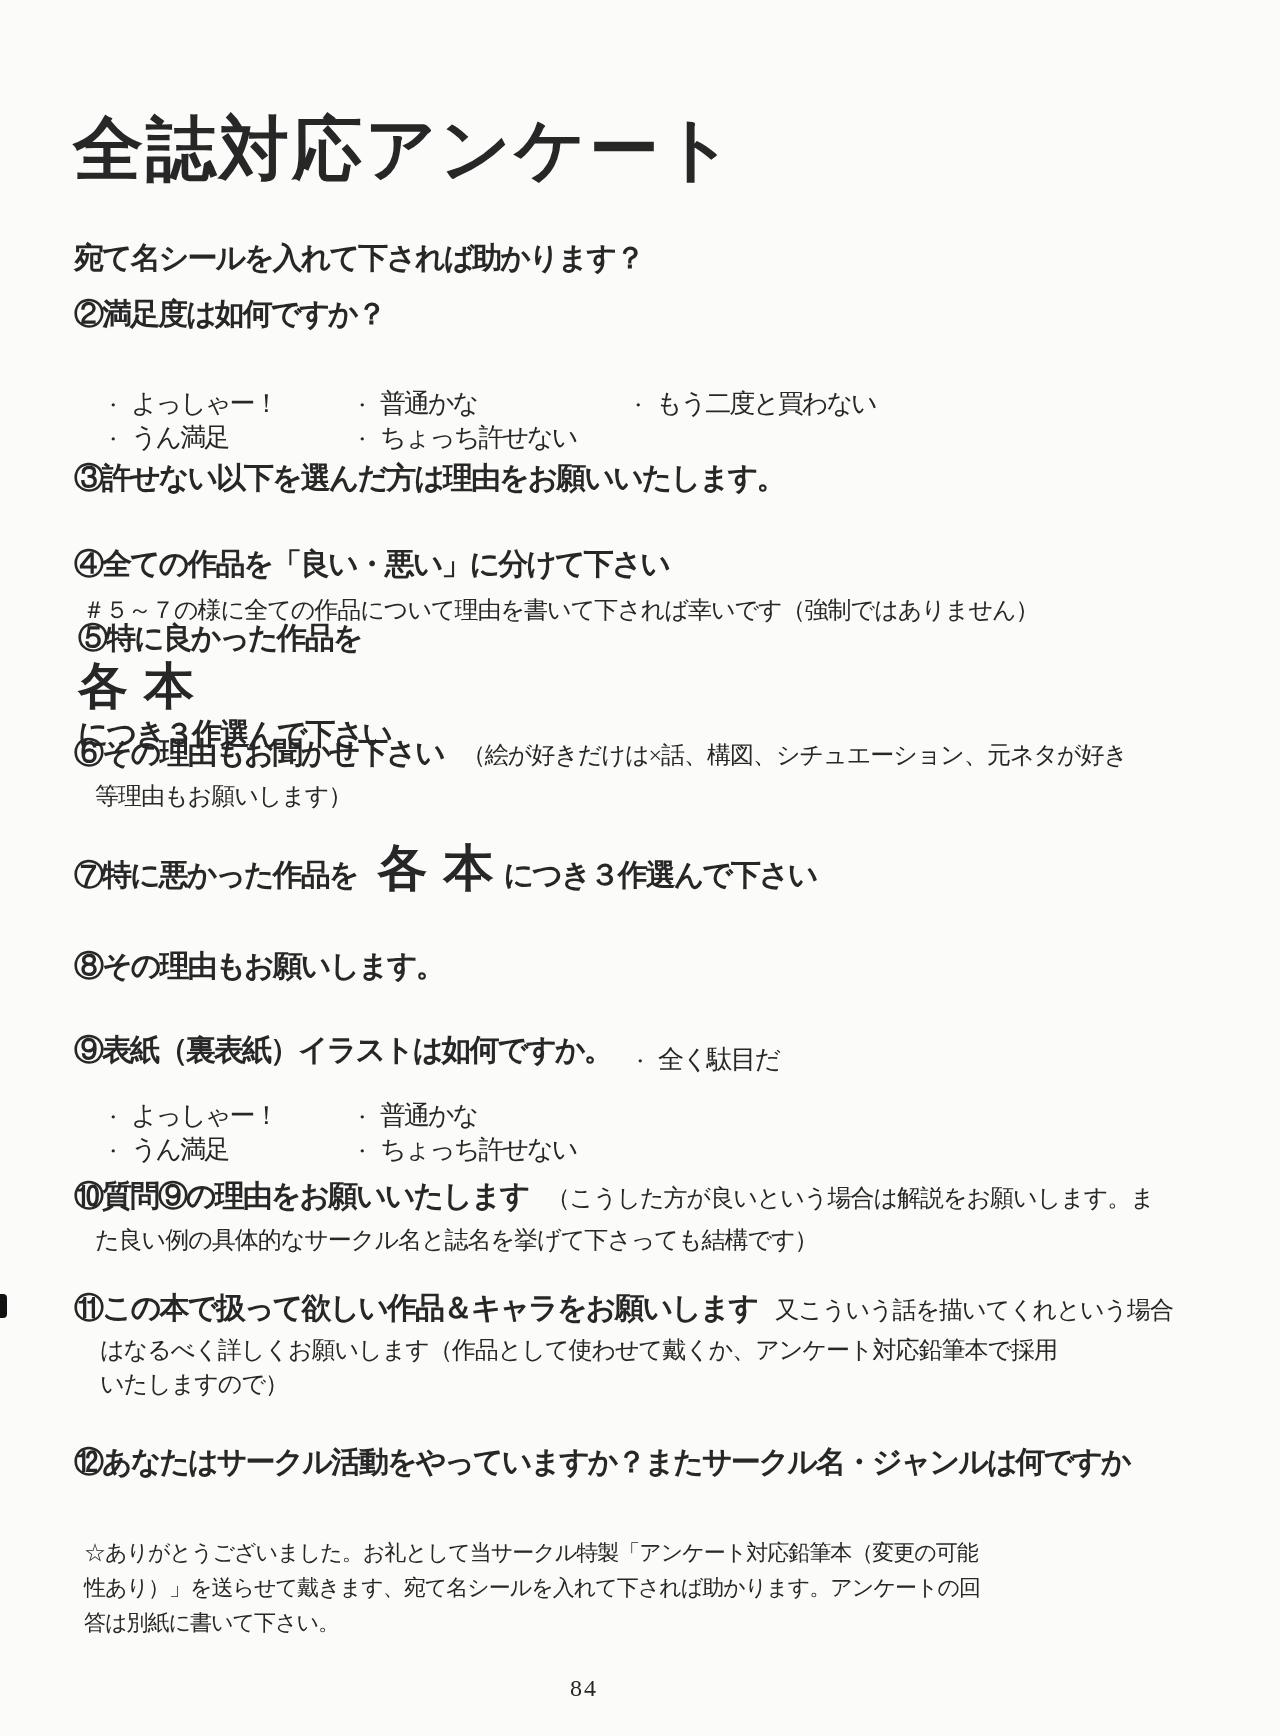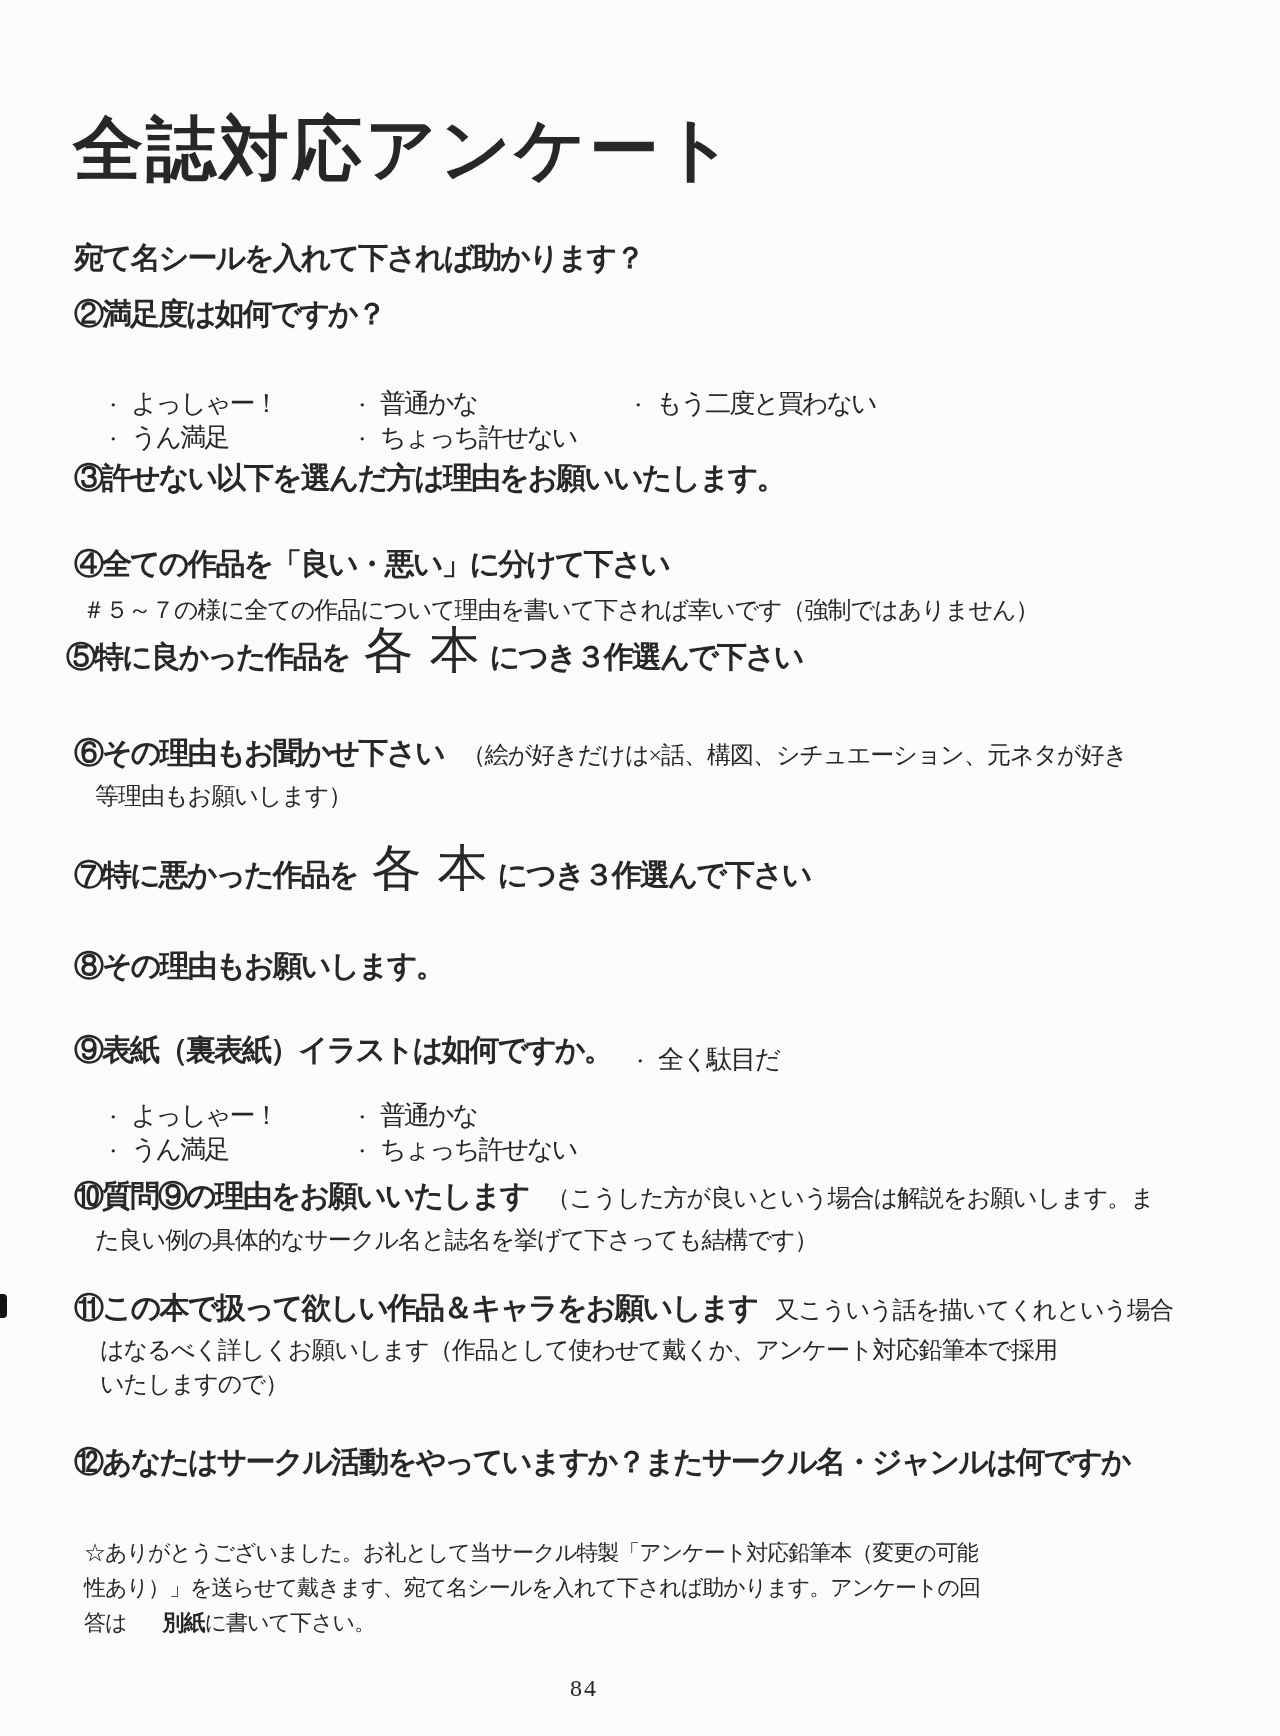--- a/index.html
+++ b/index.html
@@ -11,27 +11,27 @@
     margin:0 auto;
     background:#fbfbf9;
     color:#272727;
     font-family:"Liberation Serif","DejaVu Serif",serif;
     overflow:hidden;
   }
   .line{position:absolute;white-space:nowrap;line-height:1.2;}
   .flexline{display:flex;align-items:baseline;}
   .title{font-size:70px;font-weight:bold;letter-spacing:3px;}
   .q{font-size:30px;font-weight:bold;letter-spacing:-2px;}
-  .big{font-size:50px;font-weight:normal;letter-spacing:16px;margin-left:14px;margin-right:-6px;}
+  .big{font-size:50px;font-weight:bold;letter-spacing:16px;margin-left:20px;margin-right:-6px;}
   .opt{font-size:26px;letter-spacing:-2px;font-weight:normal;}
   .opt .bullet{font-size:20px;margin-right:10px;}
   .small{font-size:24px;letter-spacing:-1px;font-weight:normal;}
   .qnote{font-size:24px;letter-spacing:-1px;font-weight:normal;margin-left:18px;}
   .footer-line{font-size:22px;letter-spacing:-1px;}
-  .bold{font-weight:bold;margin-left:36px;}
+  .bold{font-weight:normal;}
   .pagenum{font-size:24px;letter-spacing:2px;text-align:center;width:120px;}
   .artifact{position:absolute;background:#111;border-radius:0 4px 4px 0;}
 </style>
 </head>
 <body>
 
 <div class="page" style="background: rgb(251, 251, 249); color: rgb(39, 39, 39); padding-left: 32px;">
 
   <div class="line title" style="left:73px;top:108px;">全誌対応アンケート</div>
 
@@ -53,21 +53,21 @@
   </div>
   <div class="line opt" style="left:352px;top:422px;">
     <span class="bullet">・</span><span>ちょっち許せない</span>
   </div>
 
   <div class="line q" style="left:74px;top:460px;">③許せない以下を選んだ方は理由をお願いいたします。</div>
 
   <div class="line q" style="left:74px;top:546px;">④全ての作品を「良い・悪い」に分けて下さい</div>
   <div class="line small" style="left:82px;top:596px;">＃５～７の様に全ての作品について理由を書いて下されば幸いです（強制ではありません）</div>
 
-  <div class="line flexline" style="left:66px;top:620px;">
+  <div class="line flexline" style="left:58px;top:620px;flex-direction:column;">
     <span class="q">⑤特に良かった作品を</span>
     <span class="big">各本</span>
     <span class="q">につき３作選んで下さい</span>
   </div>
 
   <div class="line flexline" style="left:74px;top:735px;">
     <span class="q">⑥その理由もお聞かせ下さい</span>
     <span class="qnote">（絵が好きだけは×話、構図、シチュエーション、元ネタが好き</span>
   </div>
   <div class="line small" style="left:95px;top:782px;">等理由もお願いします）</div>

